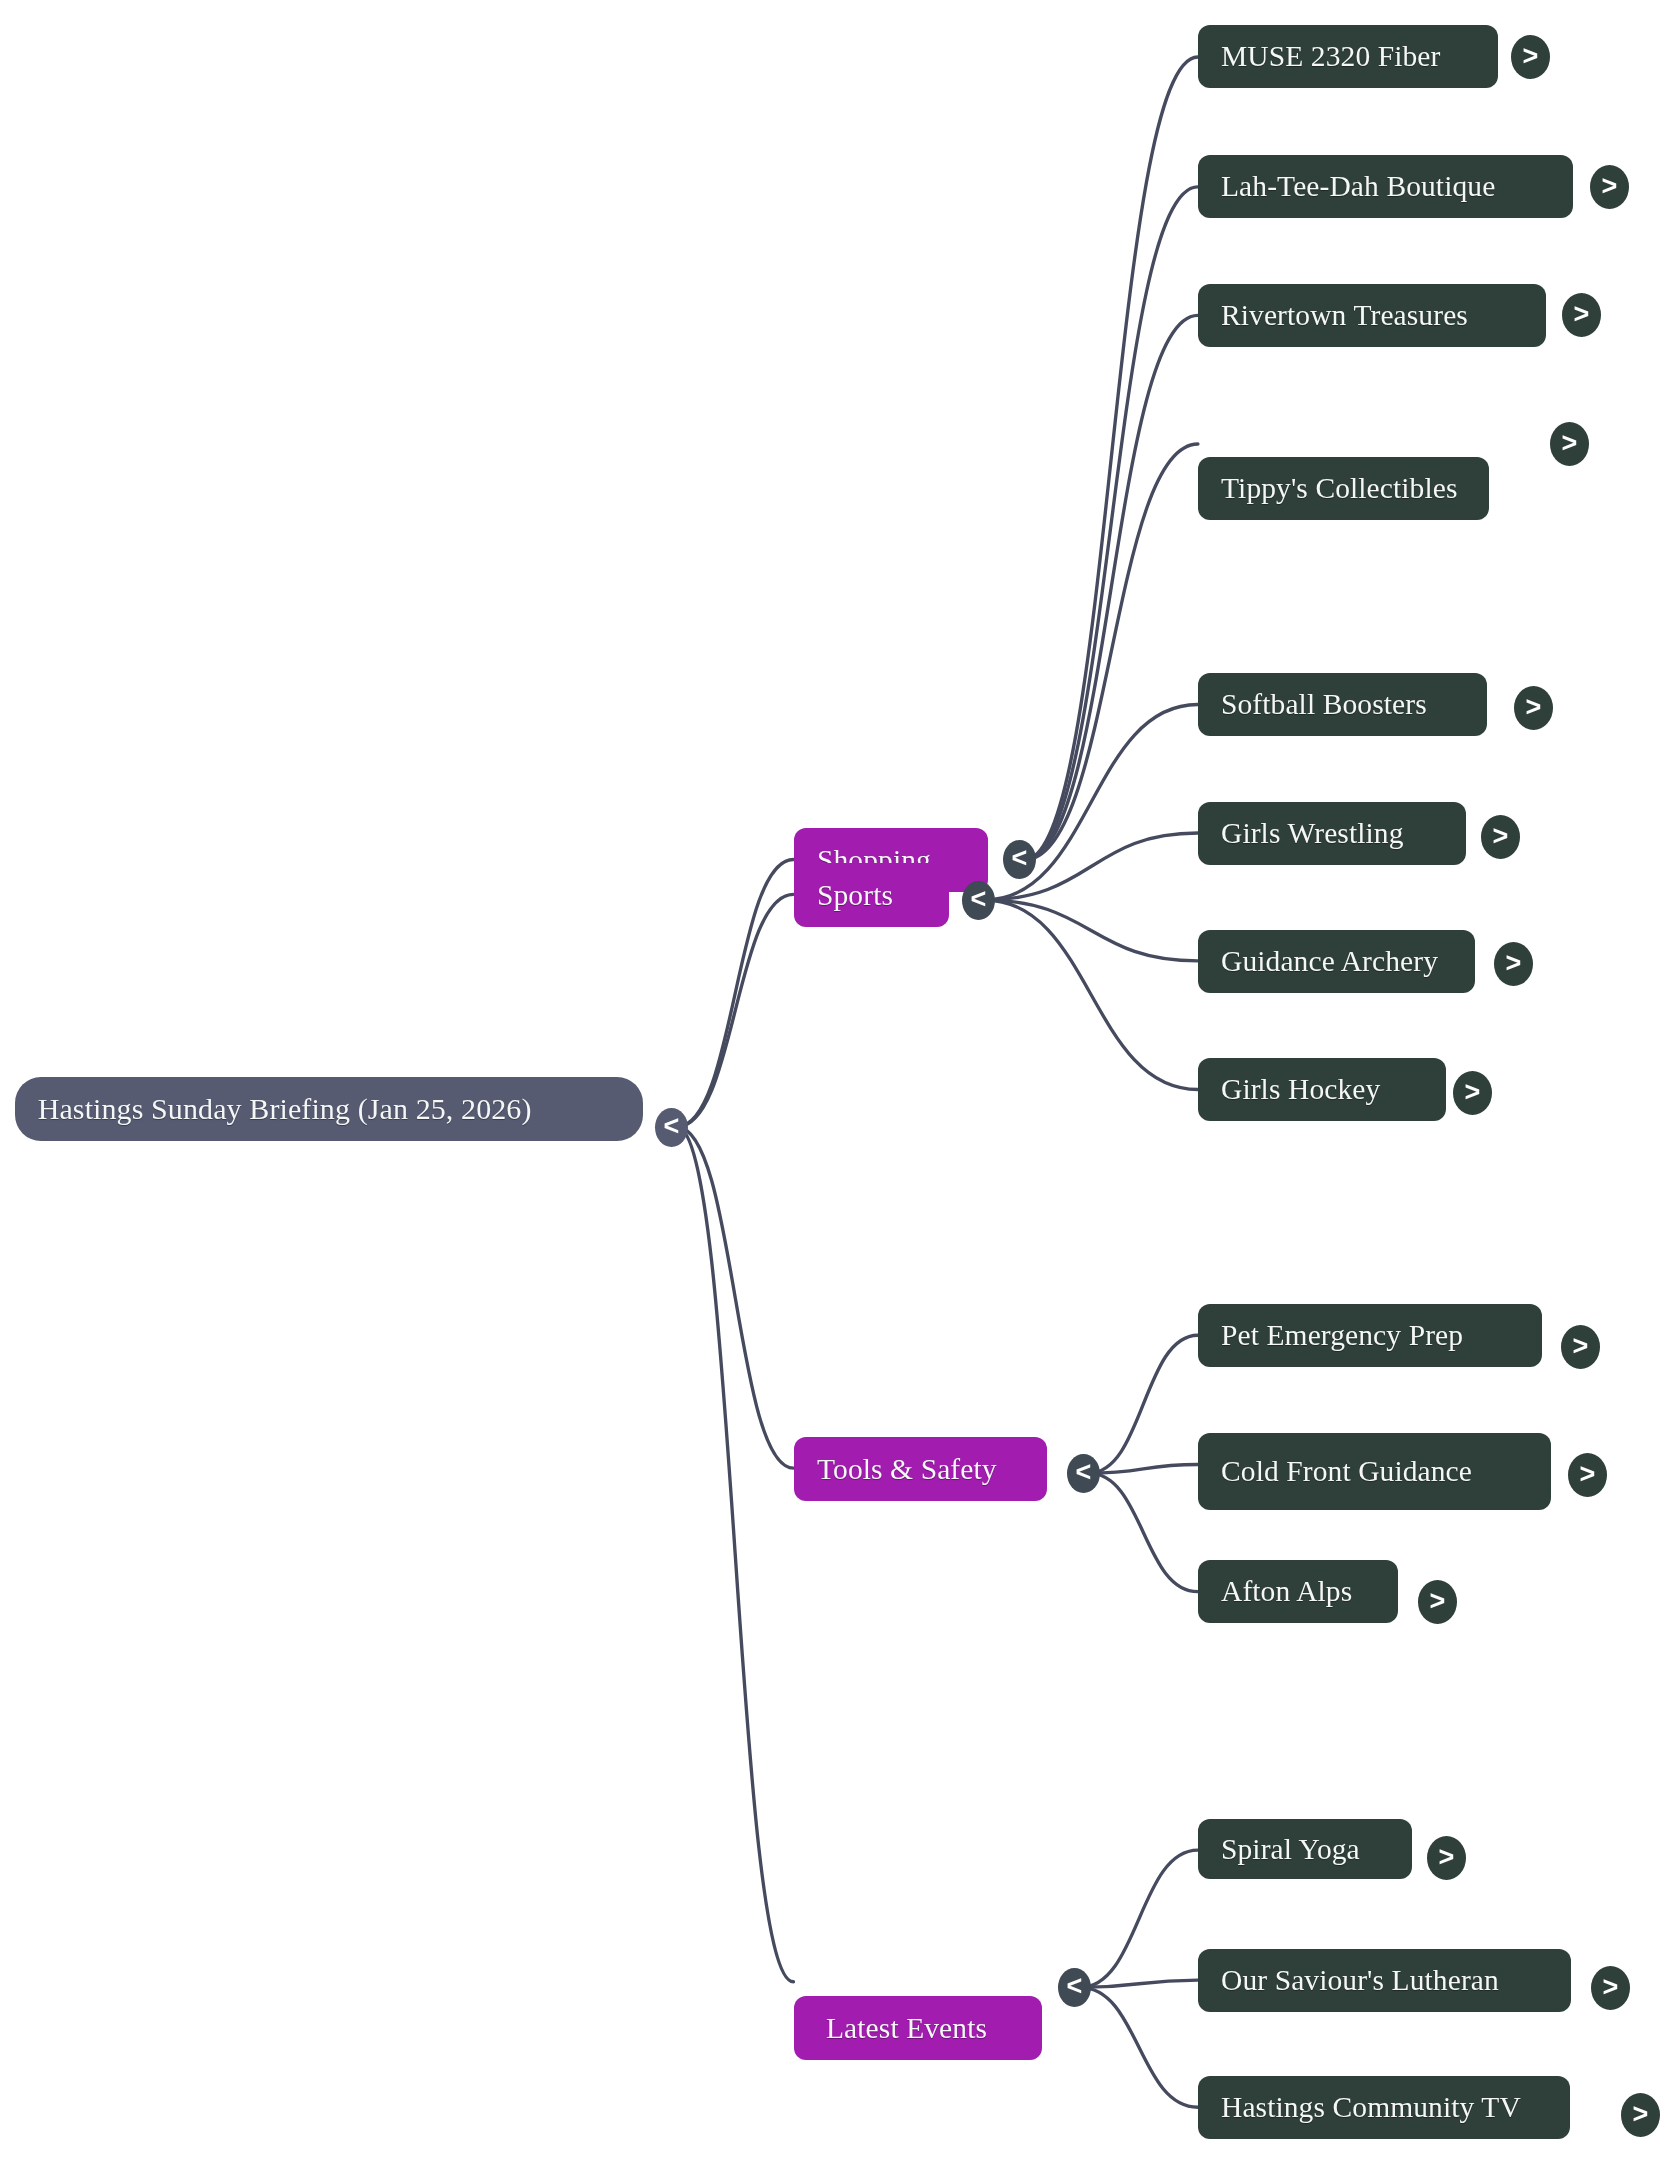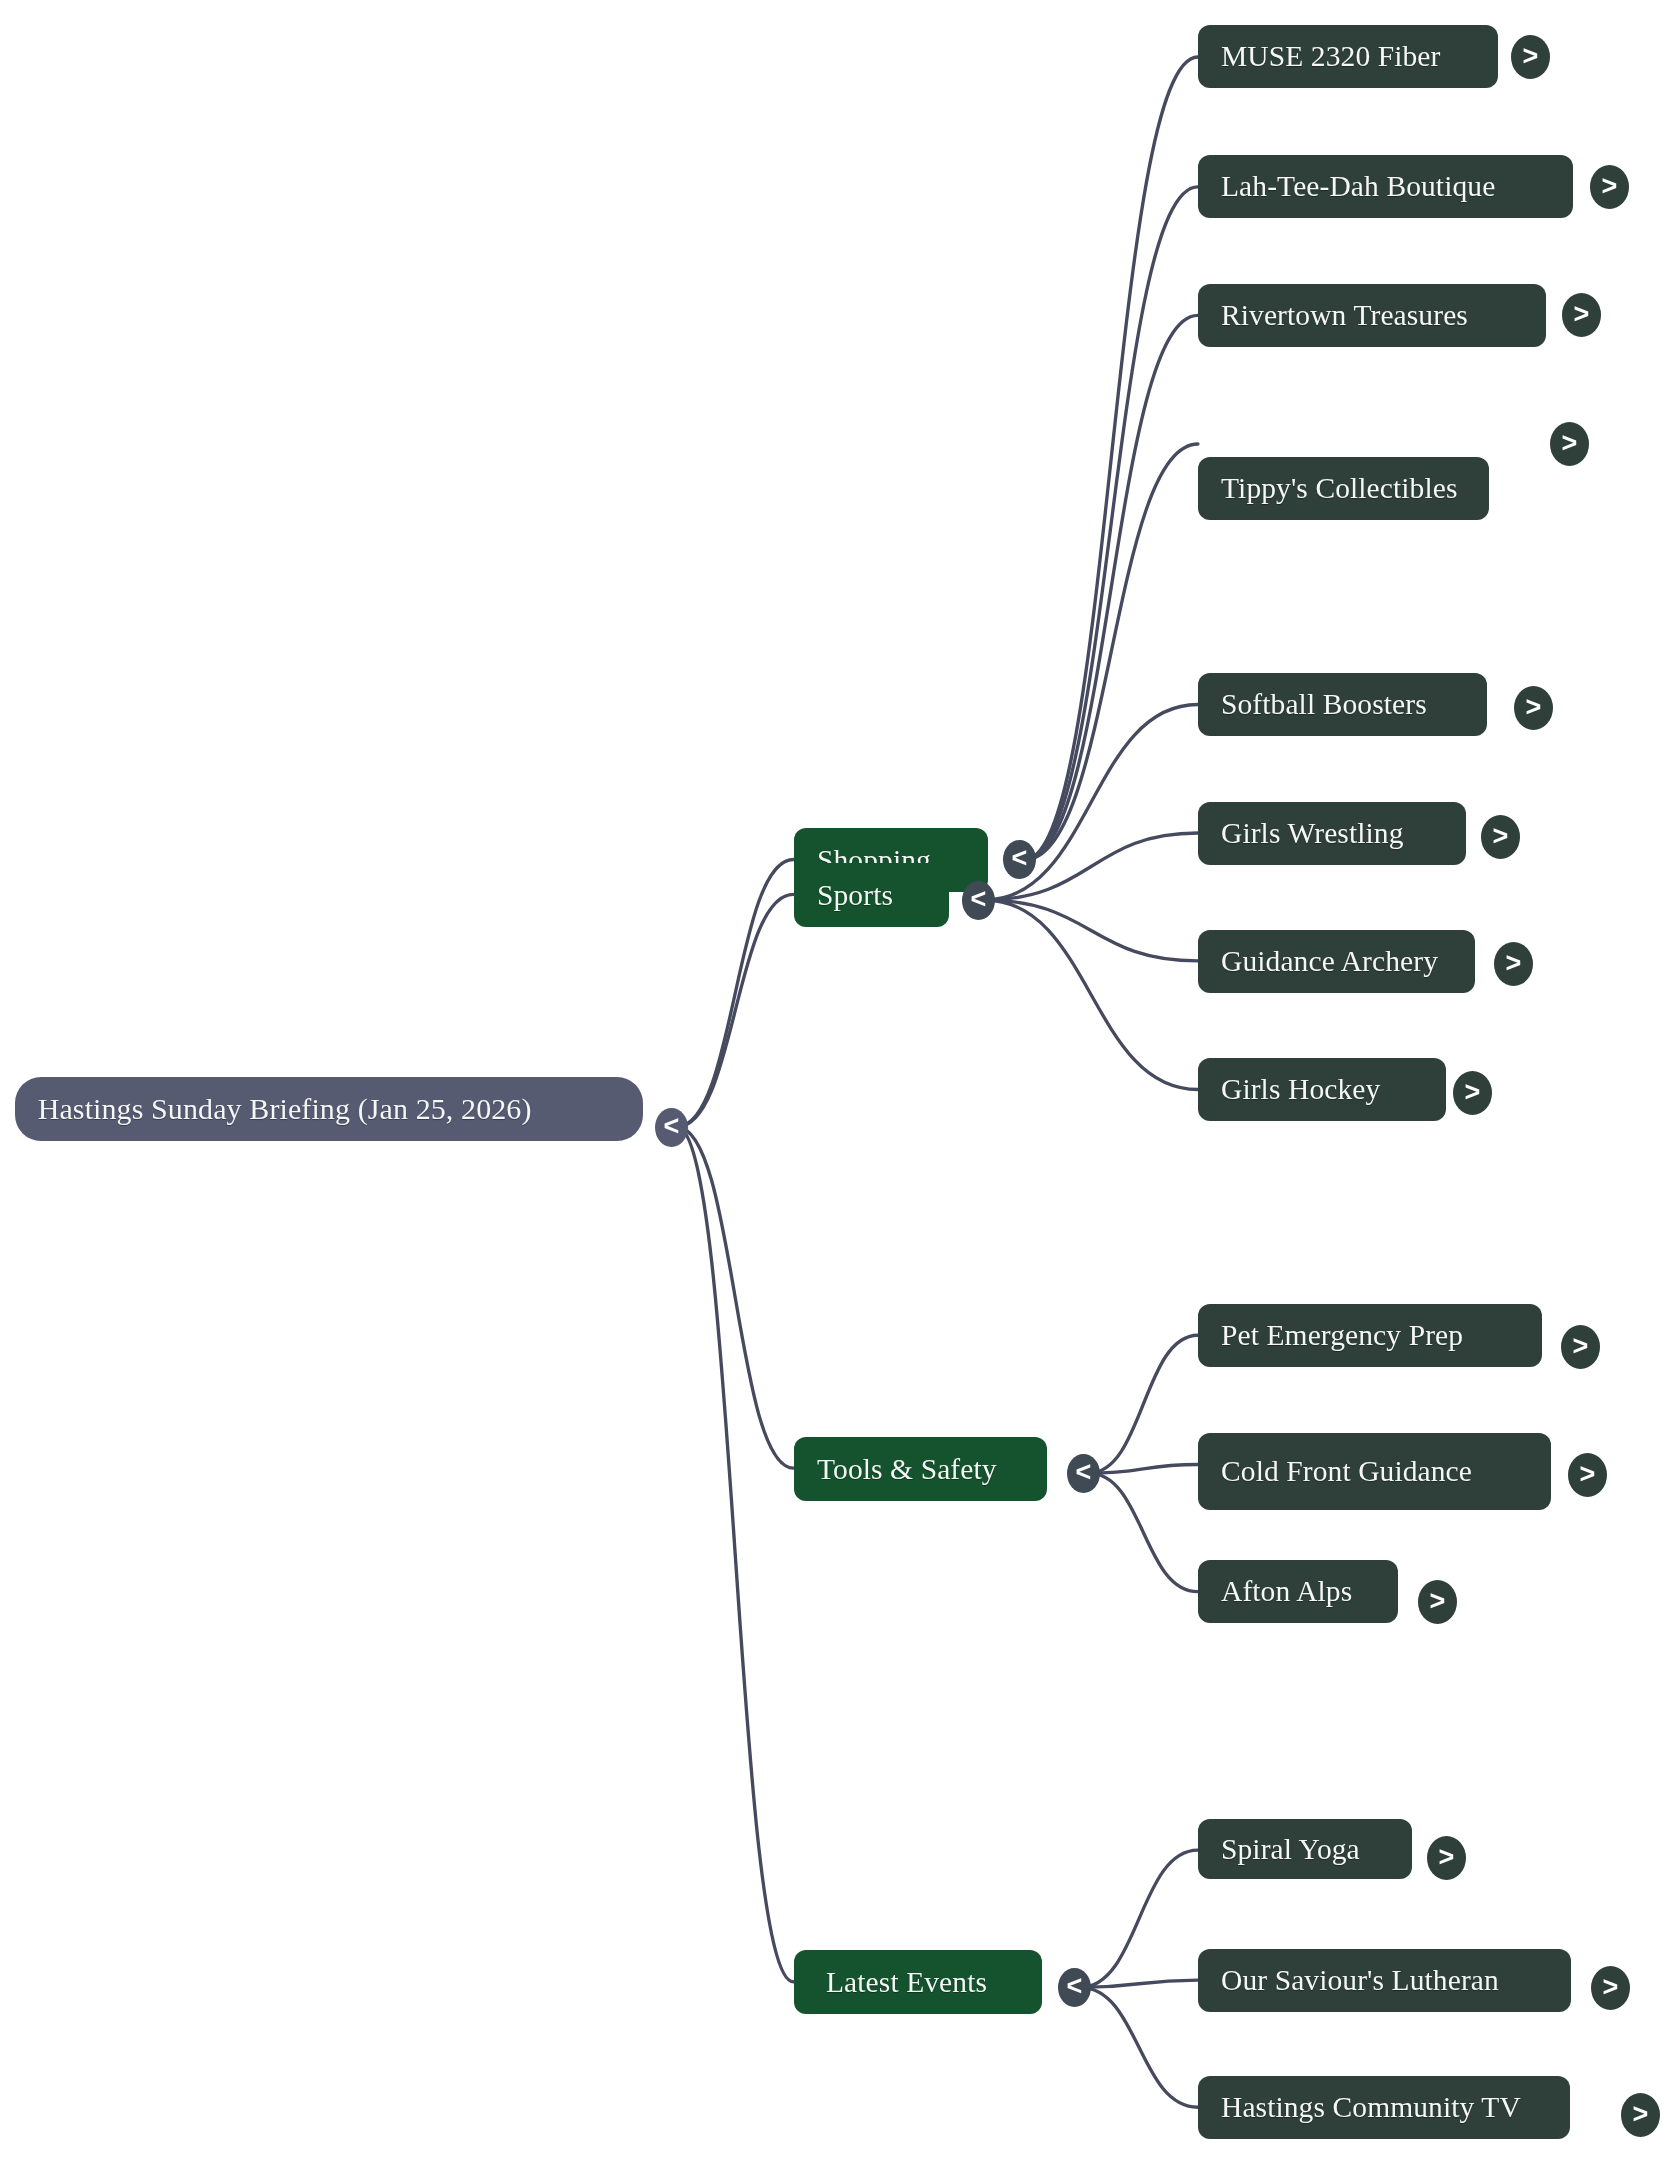--- a/index.html
+++ b/index.html
@@ -36,21 +36,21 @@
     padding: 0 23px;
     letter-spacing: 0.1px;
     text-shadow: 0 0.7px 0.7px rgba(0,0,0,0.35);
   }
   .node-root {
     background: #565b72;
     font-size: 30px;
     border-radius: 26px;
   }
   .node-branch {
-    background: #14532d;
+    background: #a21caf;
     font-size: 29.5px;
   }
   .node-leaf {
     background: #2f3f3a;
     font-size: 29.5px;
   }
   .toggle {
     position: absolute;
     display: flex;
     align-items: center;
@@ -186,21 +186,21 @@
       </div>
       <div class="toggle toggle-leaf" style="left: 1568px; top: 1453px; width: 39px; height: 44px; border-radius: 50%;">
         <span>&gt;</span>
       </div>
       <div class="node node-leaf" style="left: 1198px; top: 1560px; width: 200px; height: 63px;">
         <span>Afton Alps</span>
       </div>
       <div class="toggle toggle-leaf" style="left: 1418px; top: 1580px; width: 39px; height: 44px; border-radius: 50%;">
         <span>&gt;</span>
       </div>
-      <div class="node node-branch" style="left: 794px; top: 1950px; width: 248px; height: 64px; padding-left: 32px;">
+      <div class="node node-branch" style="left: 794px; top: 1996px; width: 248px; height: 64px; padding-left: 32px;">
         <span>Latest Events</span>
       </div>
       <div class="toggle toggle-branch" style="left: 1058px; top: 1968px; width: 33px; height: 39px; border-radius: 50%;">
         <span>&lt;</span>
       </div>
       <div class="node node-leaf" style="left: 1198px; top: 1819px; width: 214px; height: 60px;">
         <span>Spiral Yoga</span>
       </div>
       <div class="toggle toggle-leaf" style="left: 1427px; top: 1836px; width: 39px; height: 44px; border-radius: 50%;">
         <span>&gt;</span>

